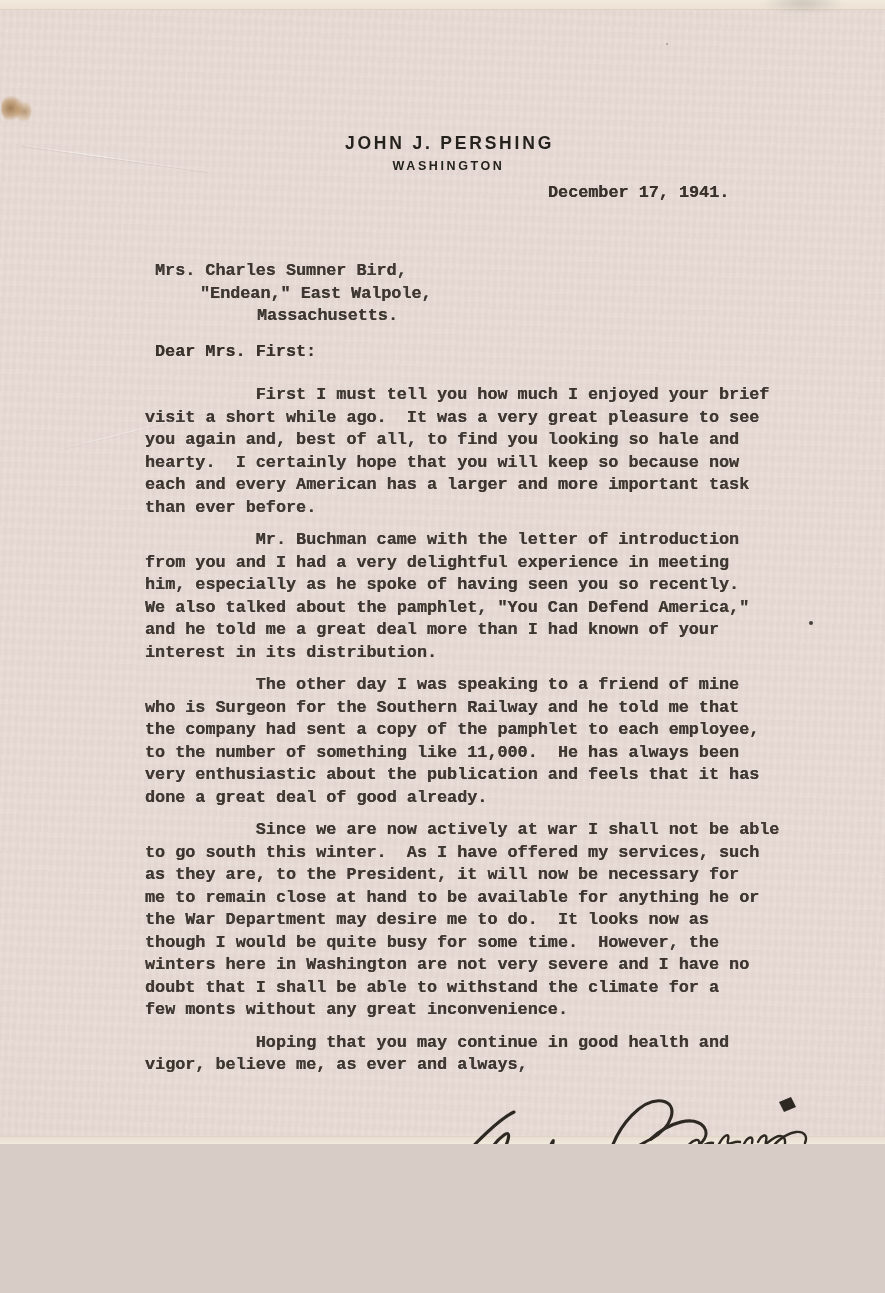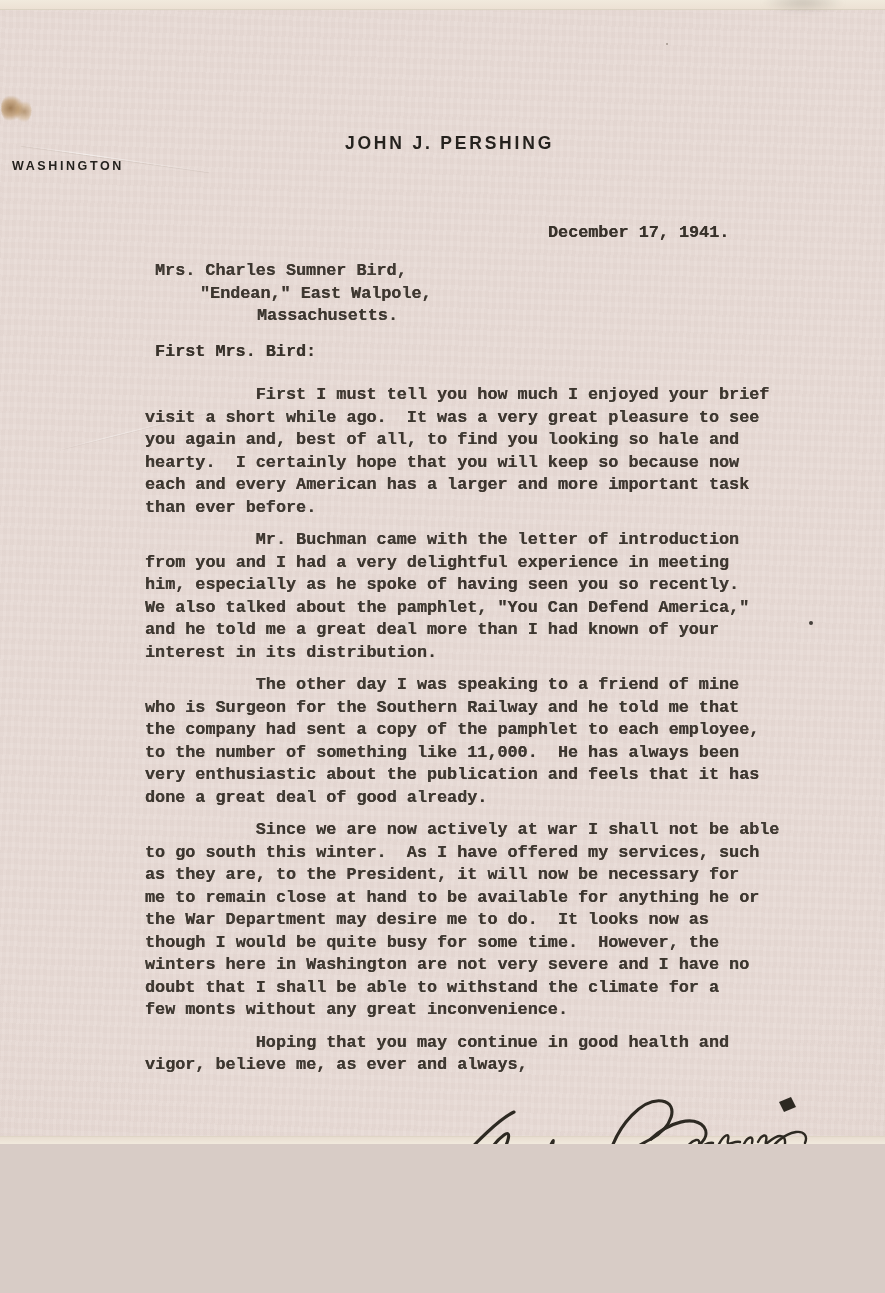--- a/index.html
+++ b/index.html
@@ -77,39 +77,39 @@
     padding-left: 14px; box-sizing: border-box;
     text-align: center;
     font-family: "Liberation Sans", "DejaVu Sans", sans-serif;
     font-weight: 700; font-size: 17.5px; letter-spacing: 2.8px;
     color: var(--letterhead_ink, #25221e);
     z-index: 5;
   }
   .lh-loc {
     position: absolute; top: 159px; left: 0; width: 885px;
     padding-left: 12px; box-sizing: border-box;
-    text-align: left;
+    text-align: center;
     font-family: "Liberation Sans", "DejaVu Sans", sans-serif;
     font-weight: 700; font-size: 12.5px; letter-spacing: 2.6px;
     color: var(--letterhead_ink, #25221e);
     z-index: 5;
   }
 
   
   .tw {
     font-family: "Liberation Mono", "DejaVu Sans Mono", monospace;
     font-weight: 700;
     font-size: 16.8px;
     line-height: 22.5px;
     color: var(--ink, #38322b);
     text-shadow: 0 0 0.6px rgba(56,50,43,0.8), 0.4px 0.4px 0 rgba(56,50,43,0.25);
     white-space: pre;
     z-index: 5;
   }
-  .date-line { position: absolute; left: 548px; top: 182px; margin-top: 40px; }
+  .date-line { position: absolute; left: 548px; top: 182px; }
   .address   { position: absolute; left: 155px; top: 260px; }
   .addr-2 { padding-left: 45px; }
   .addr-3 { padding-left: 102px; }
   .salutation { position: absolute; left: 155px; top: 341px; }
   .body-block { position: absolute; left: 145px; top: 384px; width: 660px; }
   .para { margin: 0 0 10px 0; }
   .closing { position: absolute; left: 455px; top: 1085px; }
 
   
   .sig-wrap { position: absolute; left: 413px; top: 1090px; width: 432px; height: 142px; z-index: 6; }
@@ -144,21 +144,21 @@
   <div class="lh-loc">WASHINGTON</div>
 
   <div class="tw date-line">December 17, 1941.</div>
 
   <div class="address">
     <div class="tw">Mrs. Charles Sumner Bird,</div>
     <div class="tw addr-2">"Endean," East Walpole,</div>
     <div class="tw addr-3">Massachusetts.</div>
   </div>
 
-  <div class="tw salutation">First Mrs. Bird:</div>
+  <div class="tw salutation">Dear Mrs. First:</div>
 
   <div class="body-block">
     <div class="tw para">           First I must tell you how much I enjoyed your brief
 visit a short while ago.  It was a very great pleasure to see
 you again and, best of all, to find you looking so hale and
 hearty.  I certainly hope that you will keep so because now
 each and every American has a larger and more important task
 than ever before.</div>
     <div class="tw para">           Mr. Buchman came with the letter of introduction
 from you and I had a very delightful experience in meeting

